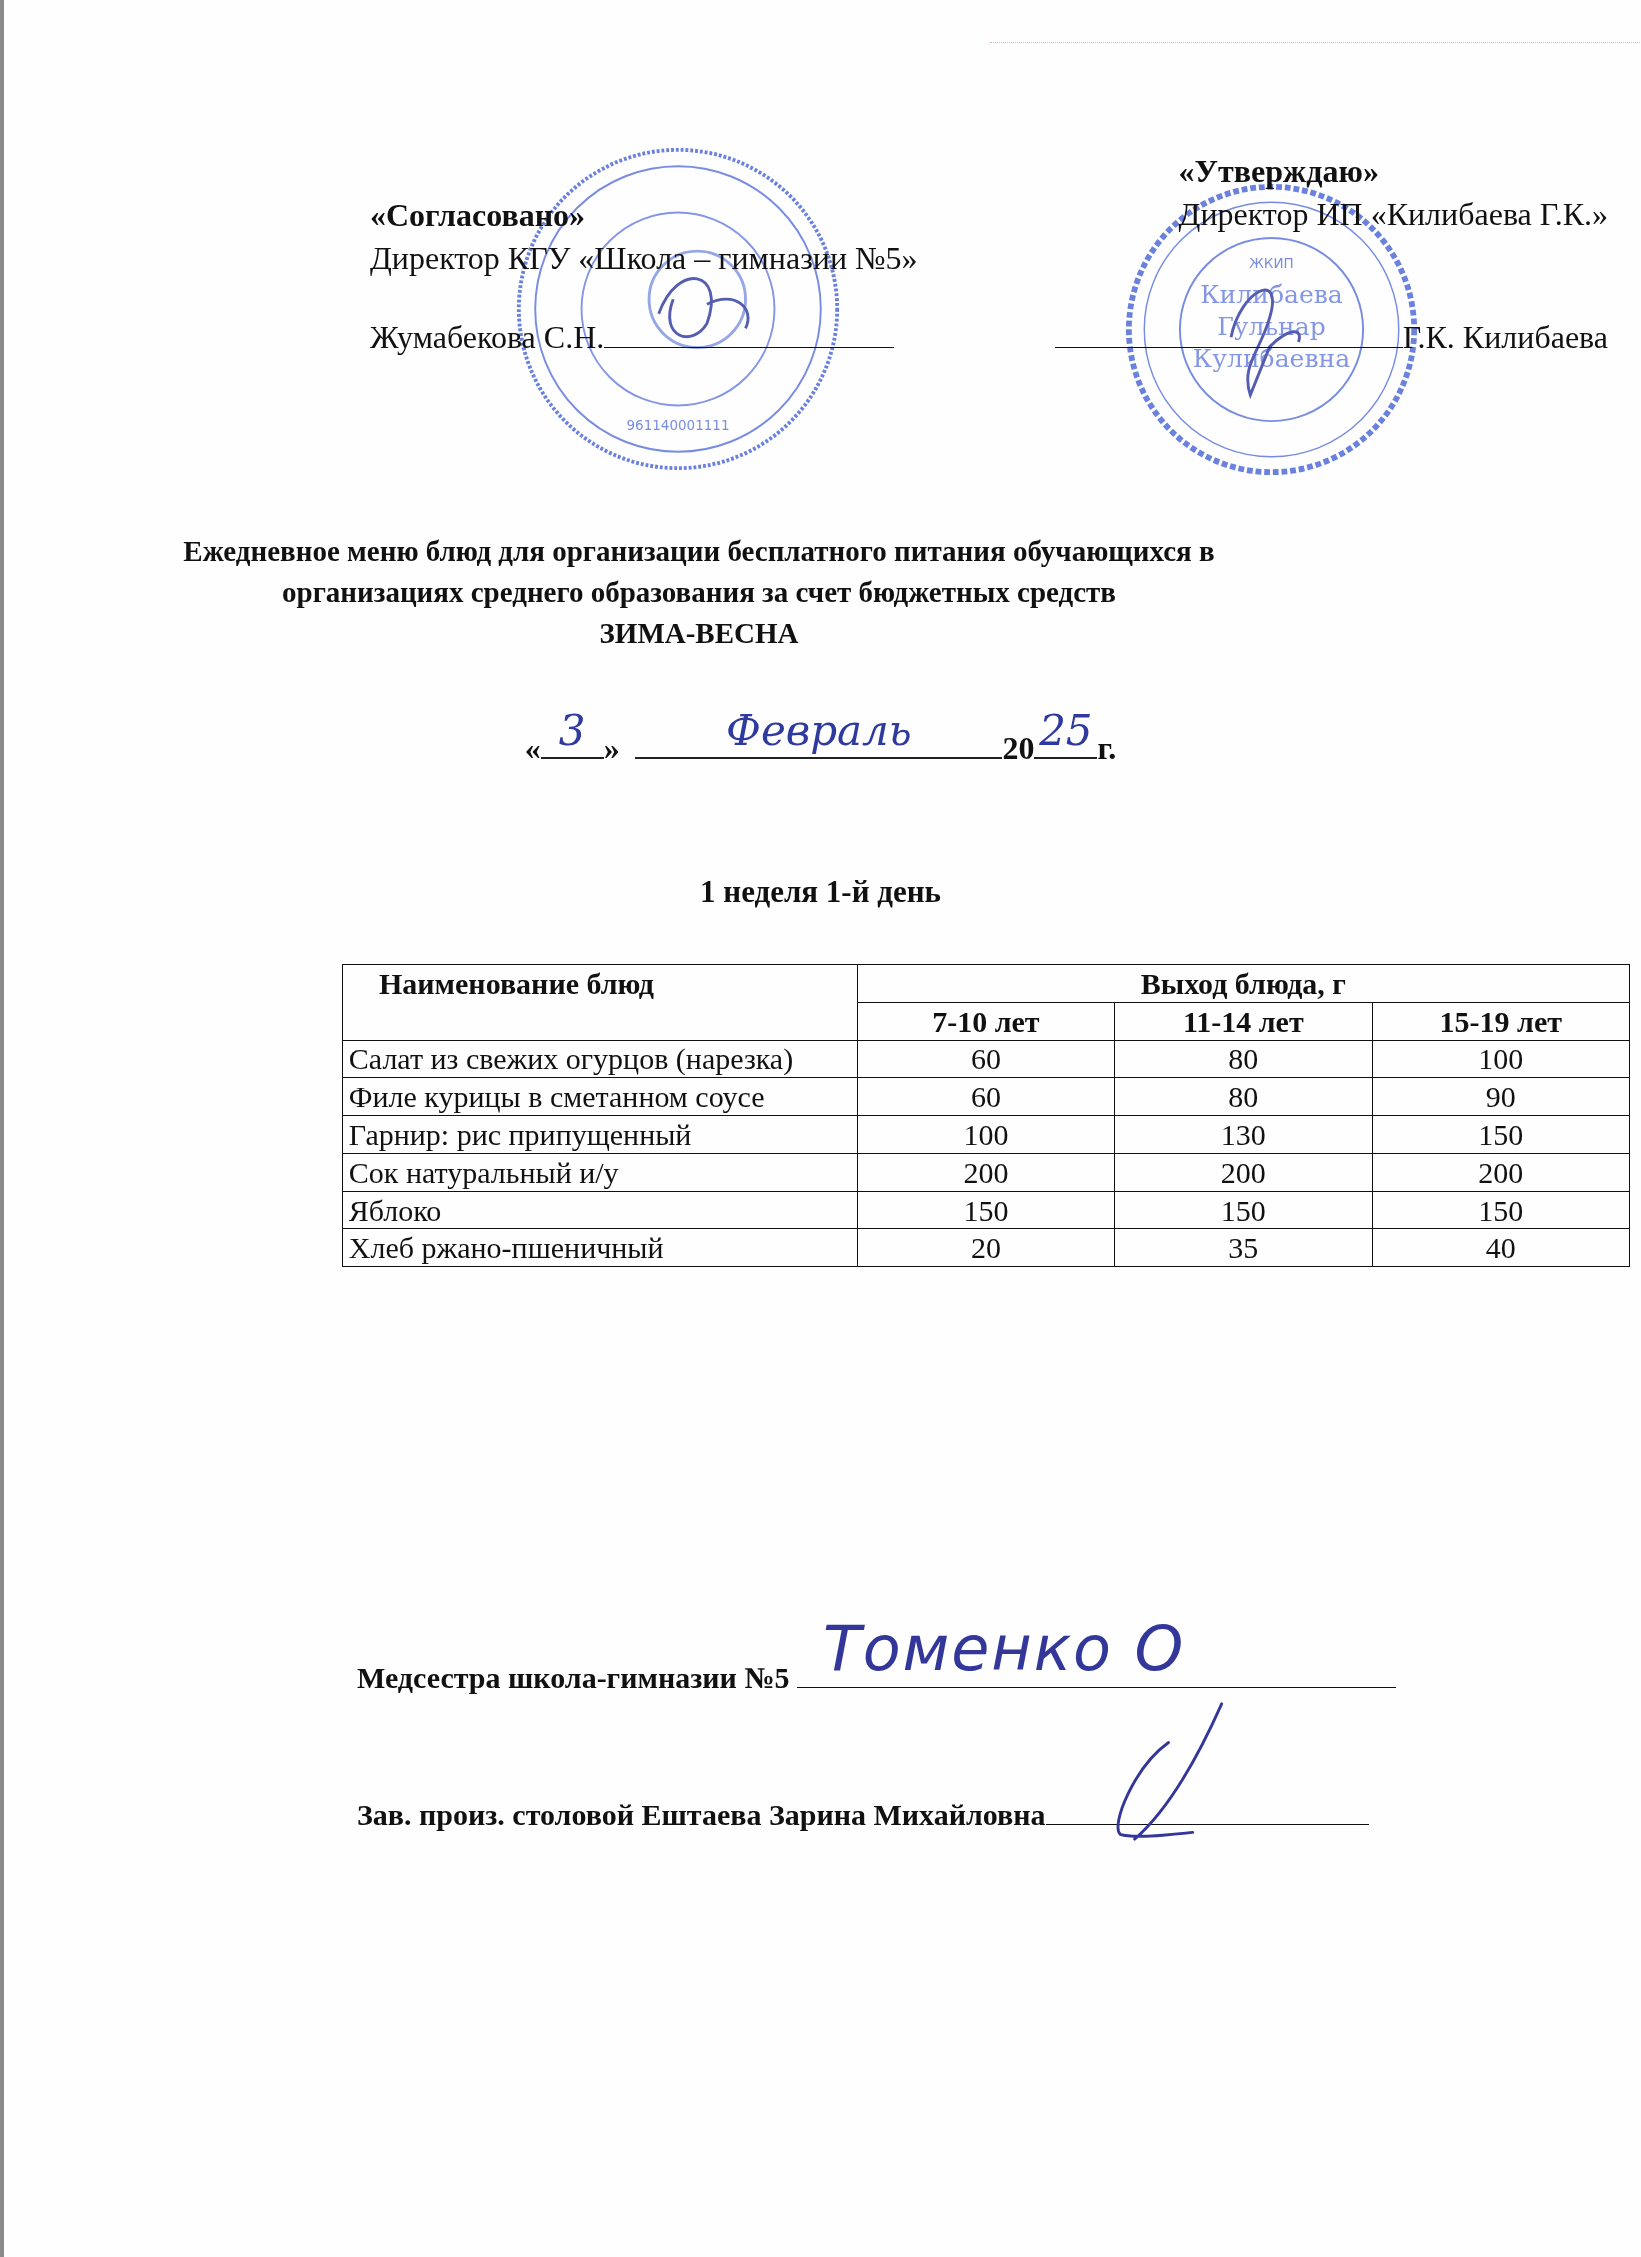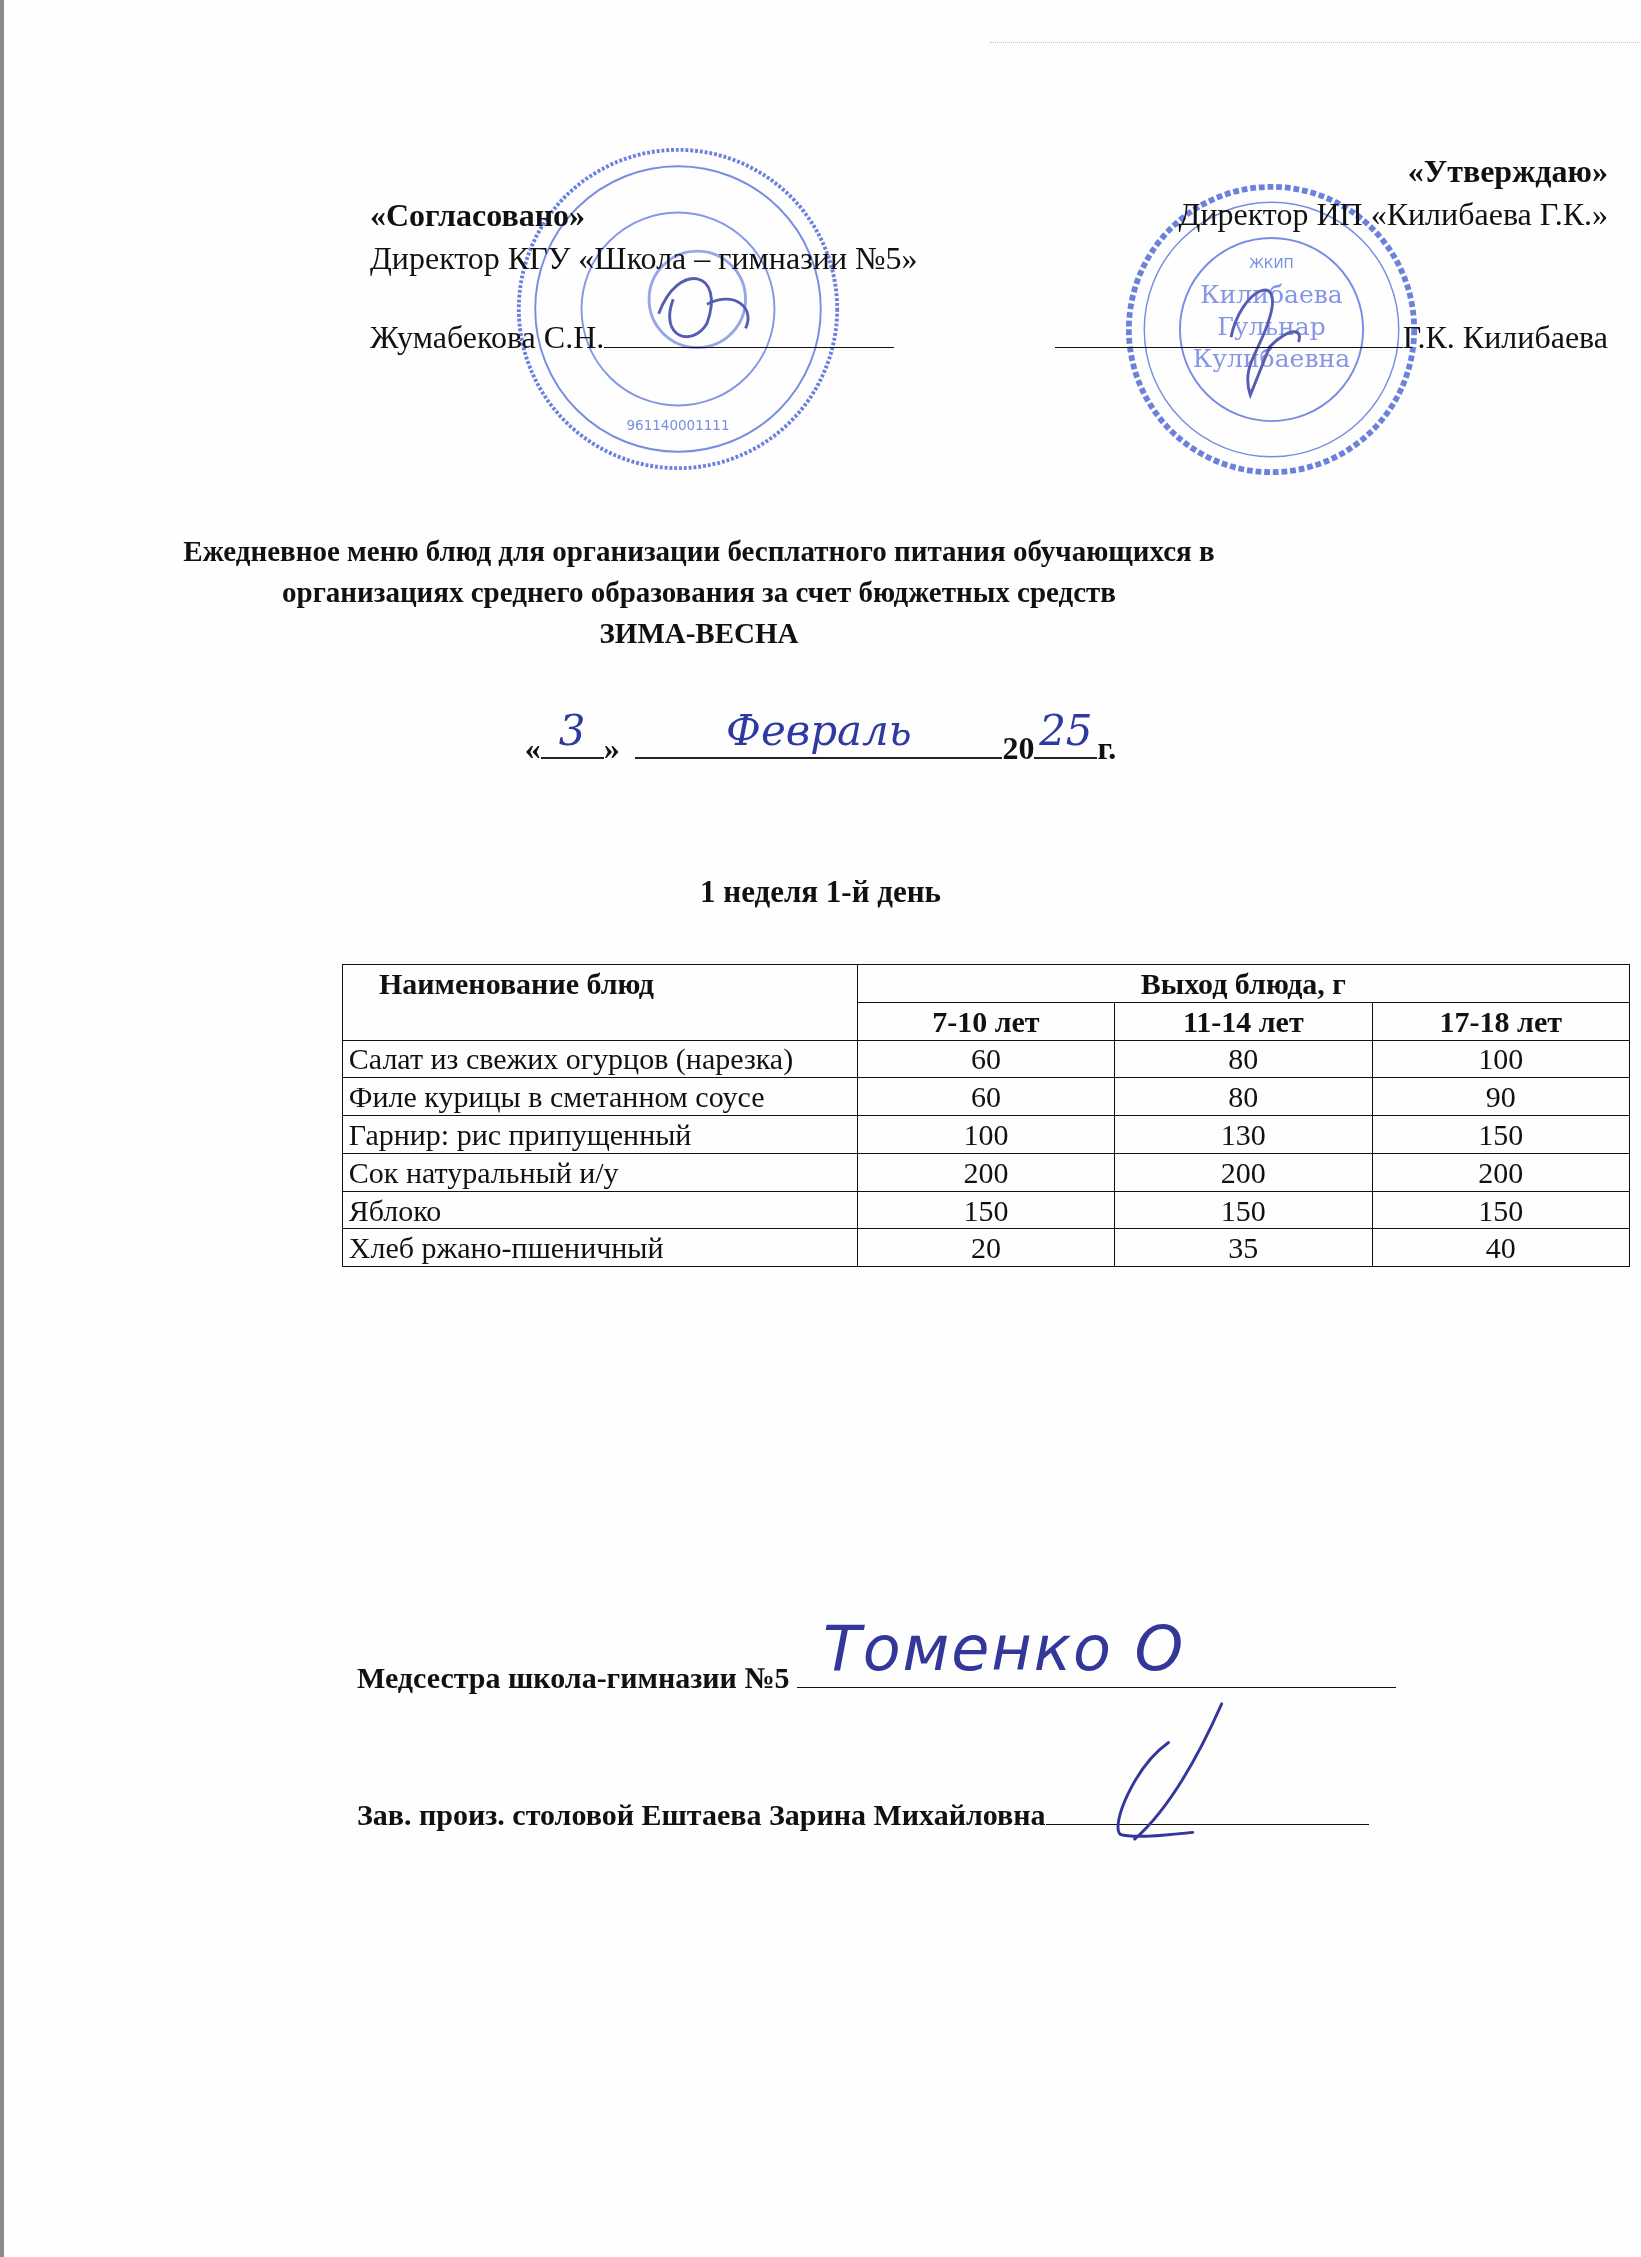--- a/index.html
+++ b/index.html
@@ -4,21 +4,21 @@
 <style>
   html, body { margin: 0; padding: 0; }
   body {
     width: 1641px; height: 2257px; background: #fefefe; position: relative; overflow: hidden;
     font-family: "Liberation Serif", serif; color: #111;
   }
   .scan-edge { position: absolute; left: 0; top: 0; width: 3.9px; height: 2257px; background: #8a8a8a; }
   .dotline { position: absolute; left: 990px; top: 42px; width: 652px; height: 0; border-top: 1px dotted #e3b8c6; }
   .abs { position: absolute; }
   .hdr-left { left: 370px; top: 158px; font-size: 32px; line-height: 43px; margin-top: 36px; }
-  .hdr-right { right: 33px; top: 150px; font-size: 32px; line-height: 43px; text-align: right; }
+  .hdr-right { right: 33px; top: 150px; font-size: 32px; line-height: 43px; text-align: left; }
   .bold { font-weight: bold; }
   .sign-row { position: absolute; font-size: 32px; top: 319px; }
   .sign-left { left: 370px; }
   .sign-left .line, .sign-right .line { display: inline-block; border-bottom: 1.9px solid #111; vertical-align: baseline; height: 27px; }
   .sign-right { right: 33px; }
   .stamp { position: absolute; border-radius: 50%; opacity: 0.82; }
   .stamp svg { width: 100%; height: 100%; }
   .title { position: absolute; left: 0; width: 1398px; top: 531px; text-align: center; font-weight: bold; font-size: 29px; line-height: 41px; }
   .date-row { position: absolute; left: 0; width: 1641px; top: 724px; text-align: center; font-weight: bold; font-size: 32px; }
   .date-row .fill { display: inline-block; border-bottom: 2.9px solid #222; position: relative; height: 33px; vertical-align: baseline; }
@@ -100,21 +100,21 @@
 
 <table class="menu">
   <thead>
     <tr>
       <th class="name" rowspan="2">Наименование блюд</th>
       <th class="grp" colspan="3">Выход блюда, г</th>
     </tr>
     <tr>
       <th class="age">7-10 лет</th>
       <th class="age">11-14 лет</th>
-      <th class="age">17-18 лет</th>
+      <th class="age">15-19 лет</th>
     </tr>
   </thead>
   <tbody>
     <tr>
       <td style="width:483px;">Салат из свежих огурцов (нарезка)</td>
       <td class="val">60</td>
       <td class="val">80</td>
       <td class="val">100</td>
     </tr>
     <tr>

